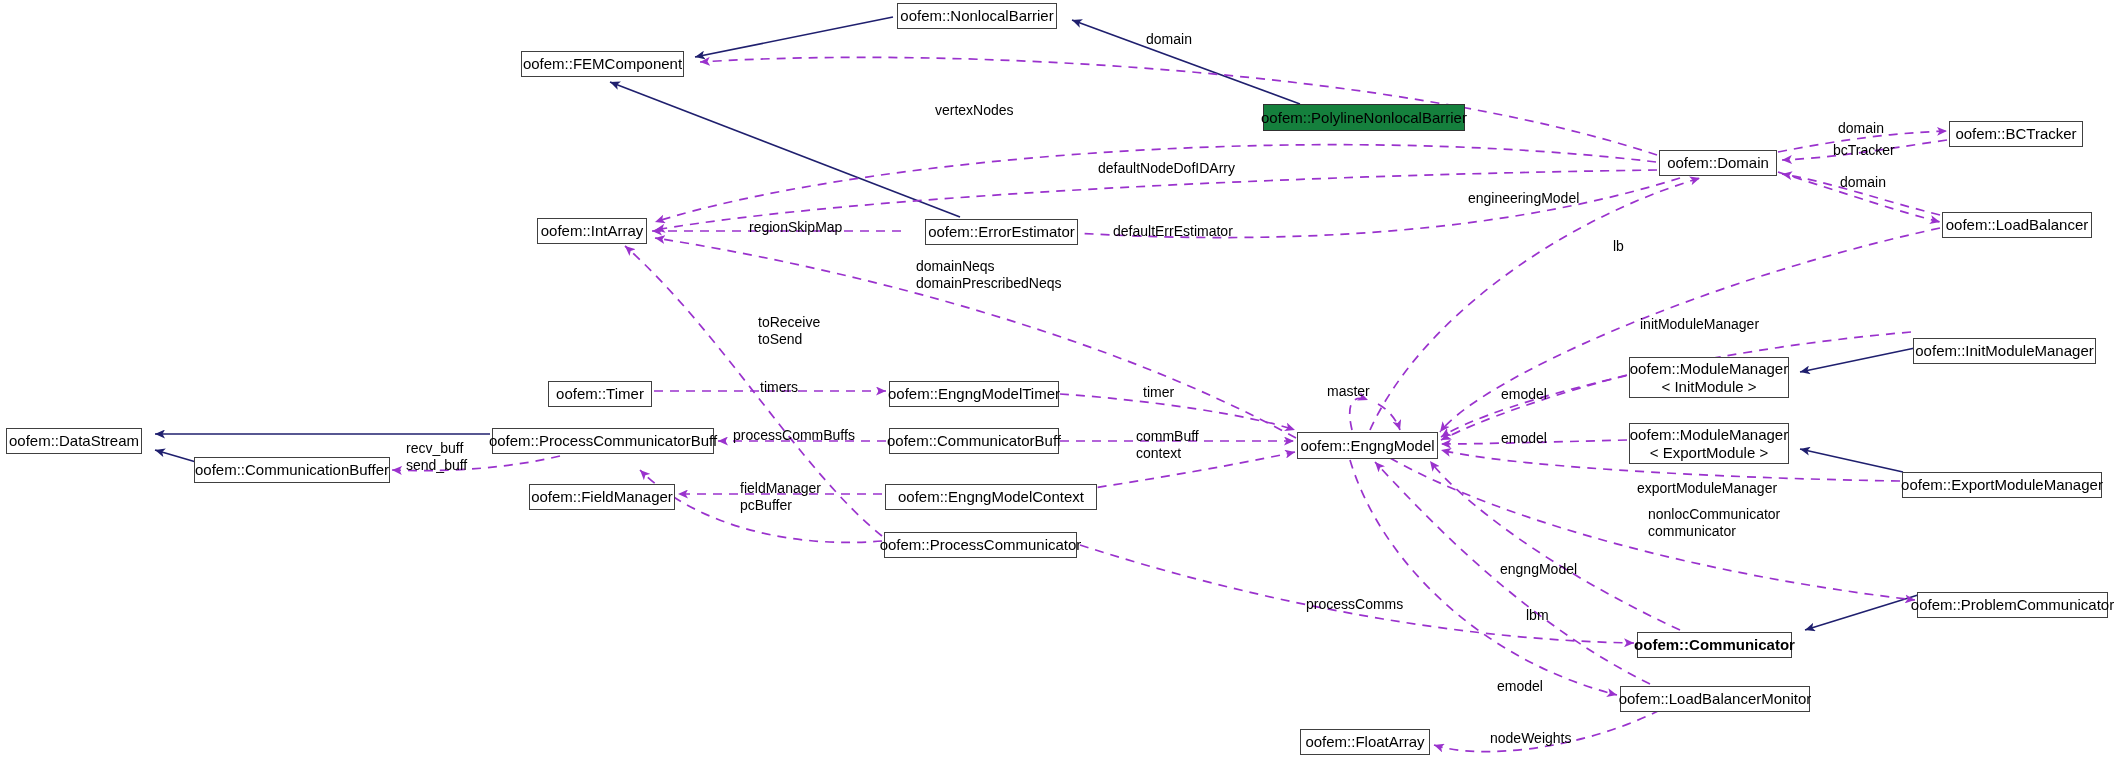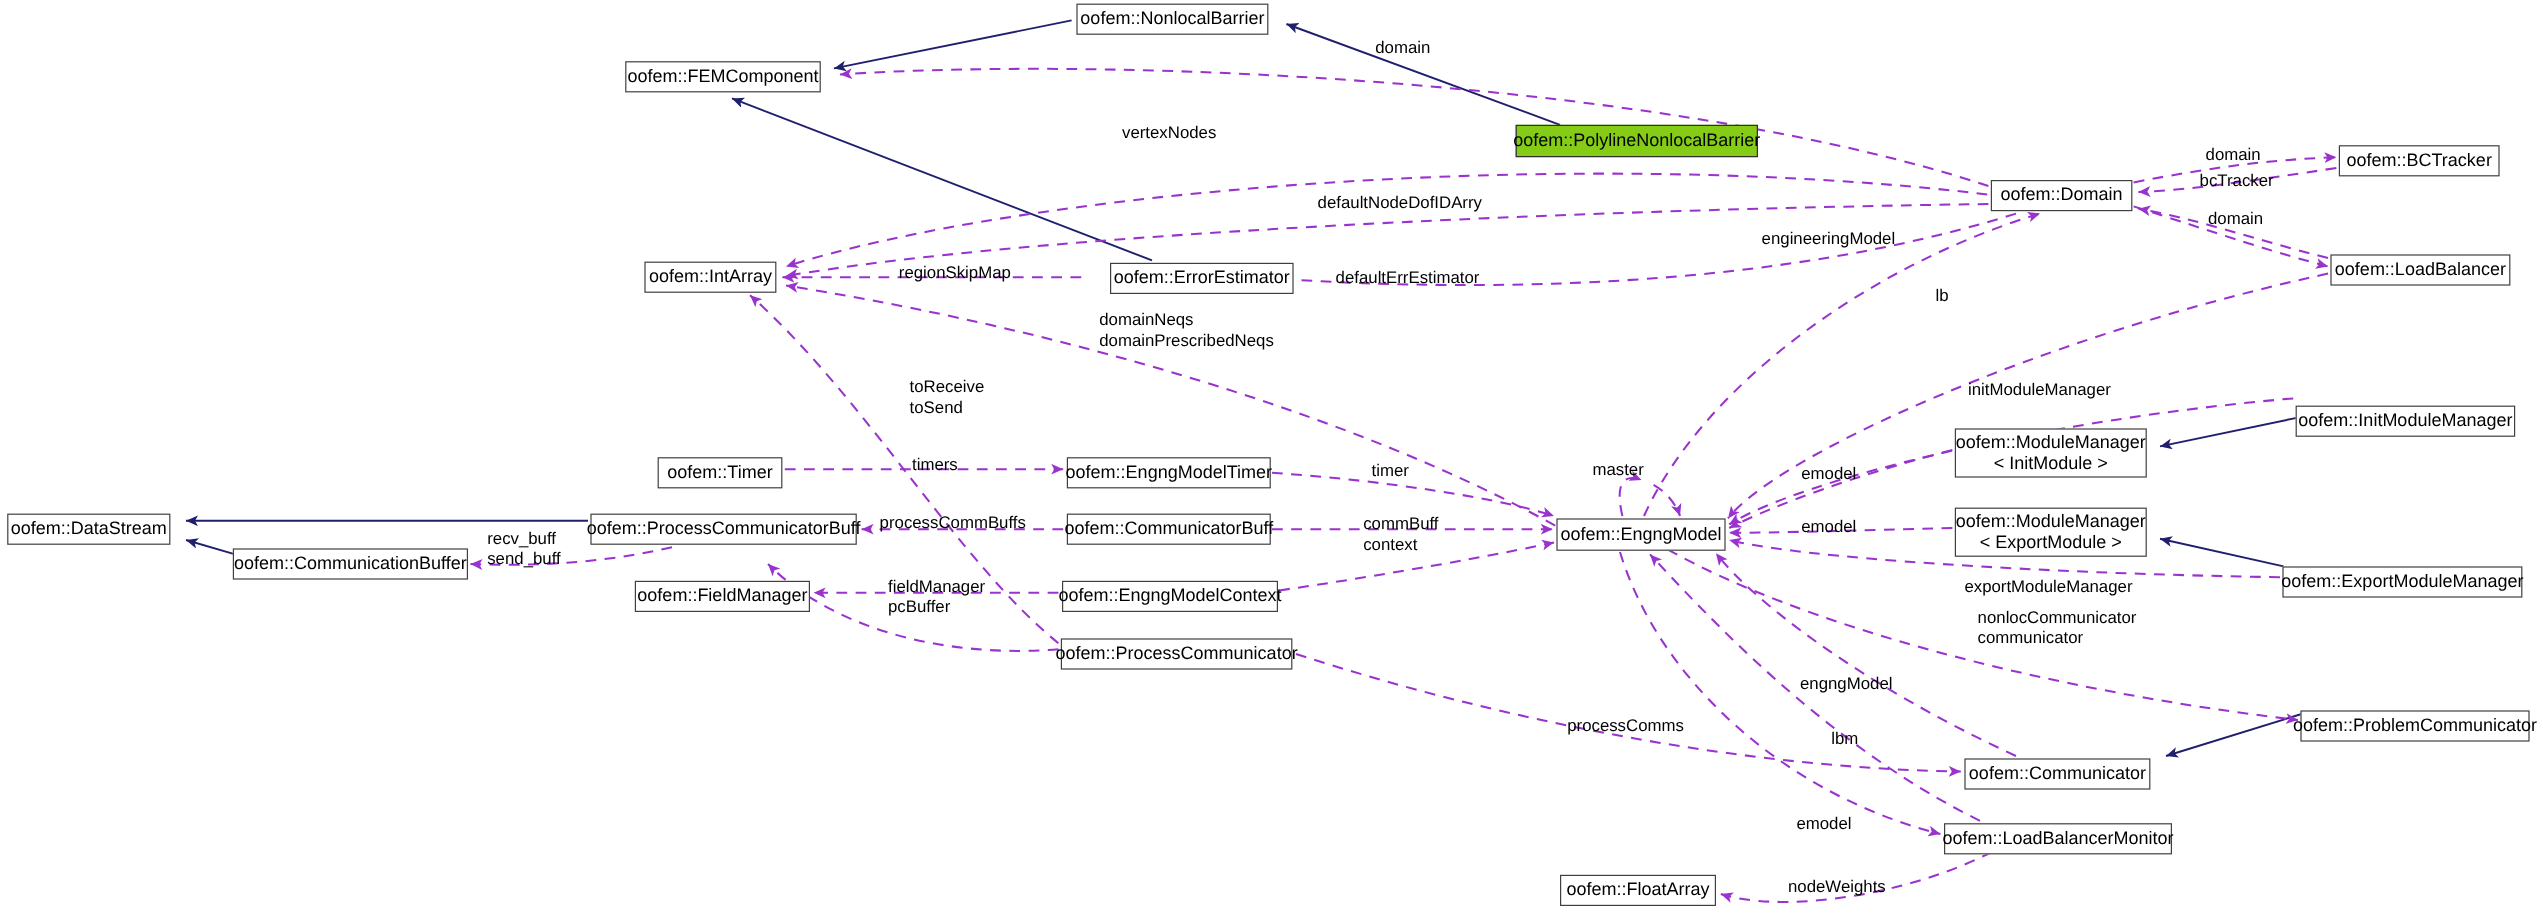--- a/index.html
+++ b/index.html
@@ -34,21 +34,21 @@
     line-height: 1.18;
     text-align: center;
     display: flex;
     align-items: center;
     justify-content: center;
     white-space: pre;
     padding: 0 6px;
     z-index: 3;
   }
   .node.highlight {
-    background: #84cc16;
+    background: #15803d;
     border: 1px solid #303030;
   }
   .edge-label {
     position: absolute;
     font-size: 14px;
     color: #000000;
     white-space: pre;
     line-height: 1.18;
     z-index: 2;
     background: transparent;
@@ -192,27 +192,27 @@
   <div class="node" style="left:492px;top:428px;width:222px;height:26px;">oofem::ProcessCommunicatorBuff</div>
 
   <div class="node" style="left:889px;top:428px;width:170px;height:26px;">oofem::CommunicatorBuff</div>
 
   <div class="node" style="left:1297px;top:432px;width:141px;height:27px;">oofem::EngngModel</div>
 
   <div class="node" style="left:194px;top:457px;width:196px;height:26px;">oofem::CommunicationBuffer</div>
 
   <div class="node" style="left:529px;top:484px;width:146px;height:26px;">oofem::FieldManager</div>
 
-  <div class="node" style="left:885px;top:484px;width:180px;height:26px;">oofem::EngngModelContext</div>
+  <div class="node" style="left:885px;top:484px;width:212px;height:26px;">oofem::EngngModelContext</div>
 
   <div class="node" style="left:884px;top:532px;width:193px;height:26px;">oofem::ProcessCommunicator</div>
 
   <div class="node" style="left:1917px;top:592px;width:191px;height:26px;">oofem::ProblemCommunicator</div>
 
-  <div class="node" style="left:1637px;top:632px;width:155px;height:26px;">oofem::Communicator</div>
+  <div class="node" style="left:1637px;top:632px;width:155px;height:26px;font-weight:bold;">oofem::Communicator</div>
 
   <div class="node" style="left:1620px;top:686px;width:190px;height:26px;">oofem::LoadBalancerMonitor</div>
 
   <div class="node" style="left:1300px;top:729px;width:130px;height:26px;">oofem::FloatArray</div>
 
   <div class="edge-label" style="left:1146px;top:31px;width:80px;">domain</div>
 
   <div class="edge-label" style="left:935px;top:102px;width:120px;">vertexNodes</div>
 
   <div class="edge-label" style="left:1838px;top:120px;width:80px;">domain</div>

